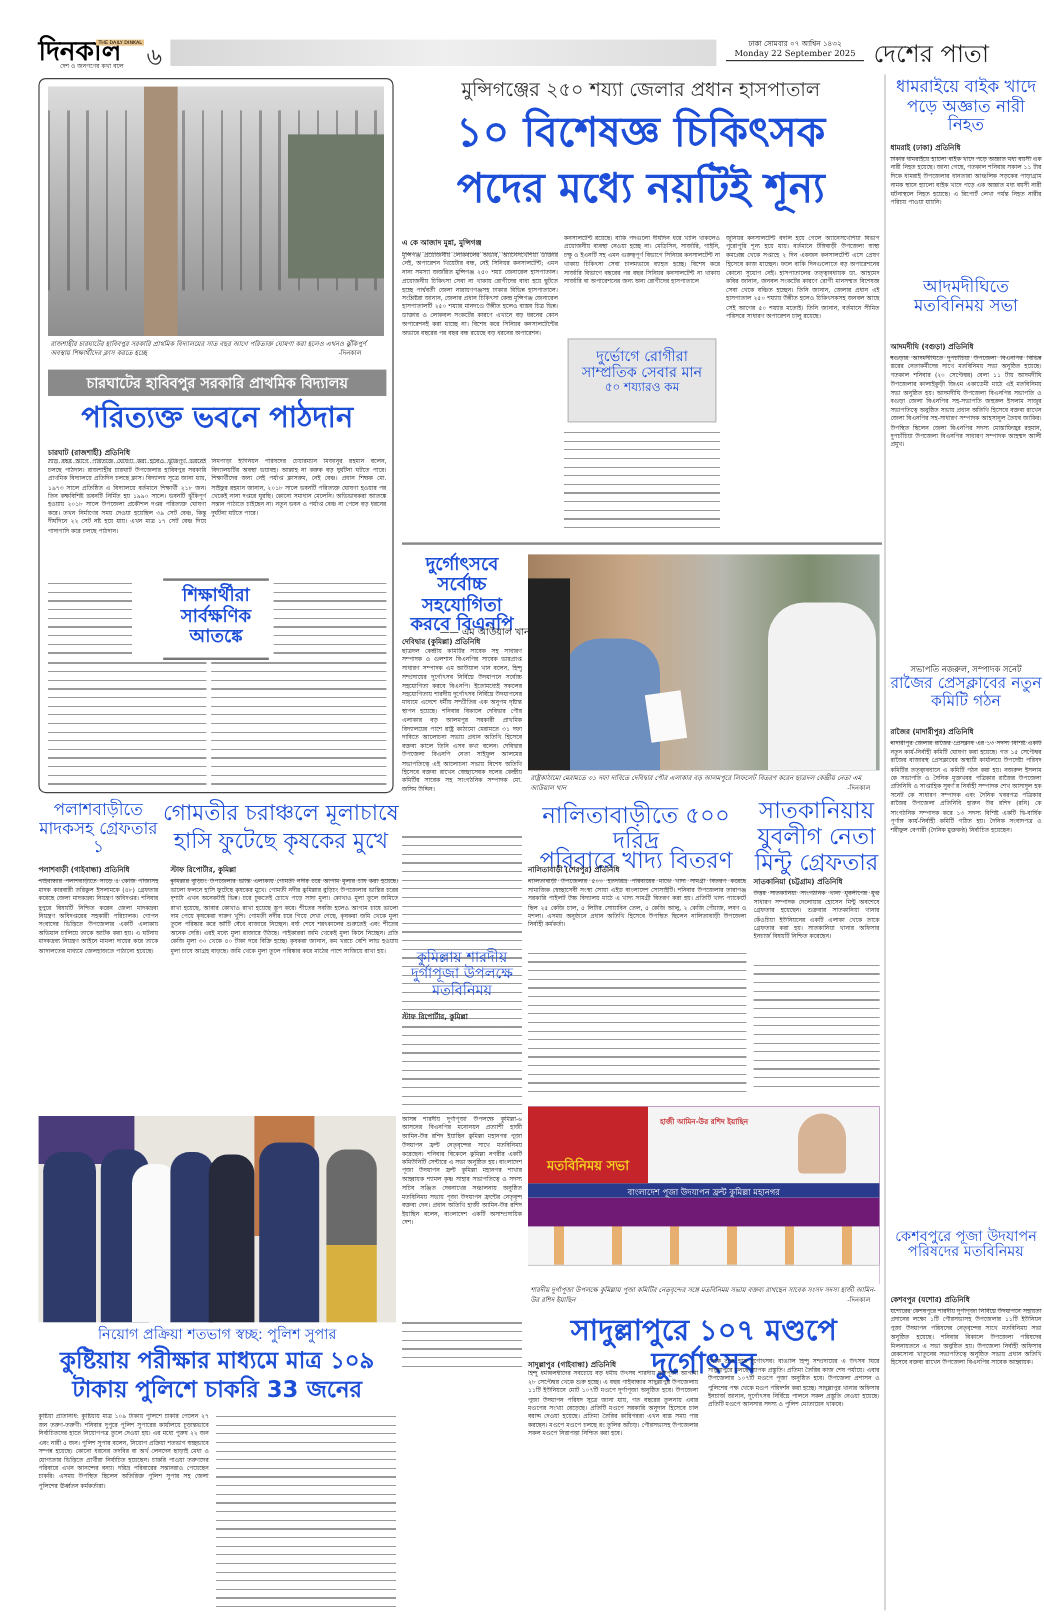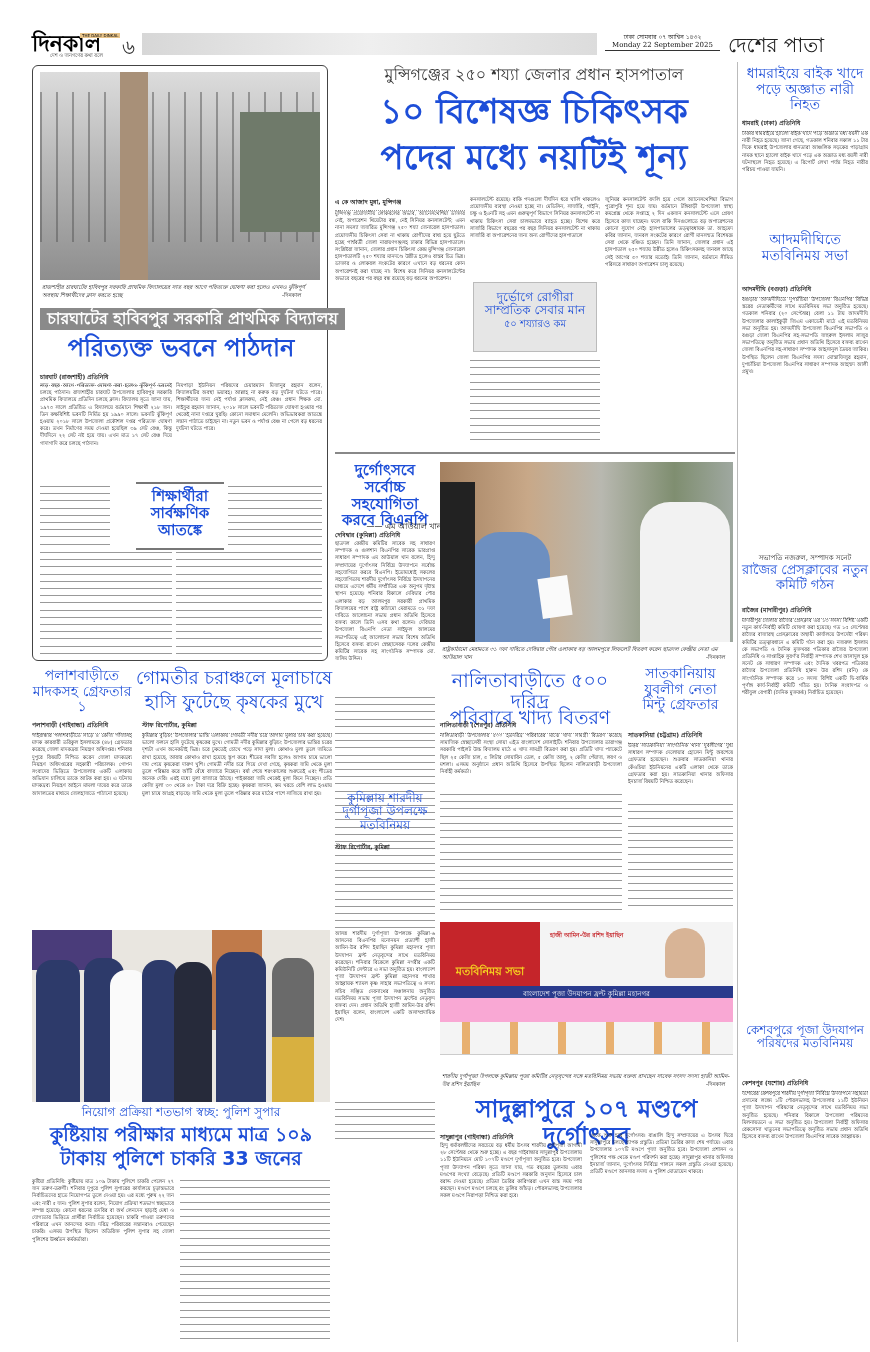--- a/index.html
+++ b/index.html
@@ -38,21 +38,21 @@
 <div class="abs section-title">দেশের পাতা</div>
 
 <div class="abs box" style="left:32px; top:65px; width:296px; height:596px;"></div>
 <div class="abs photo" style="left:40px; top:72px; width:280px; height:208px; background:linear-gradient(180deg,#dcdcdc 0,#bbb 40%,#8e8e8e 100%);">
   <div style="position:absolute; left:0; top:20px; width:100%; height:150px; background:repeating-linear-gradient(90deg,#555 0 2px,transparent 2px 16px);opacity:.5;"></div>
   <div style="position:absolute; left:80px; top:0; width:28px; height:208px; background:#a89078;"></div>
   <div style="position:absolute; left:200px; top:40px; width:80px; height:120px; background:#6f7a6a;"></div>
 </div>
 <div class="abs caption" style="left:42px; top:283px; width:272px;">রাজশাহীর চারঘাটের হাবিবপুর সরকারি প্রাথমিক বিদ্যালয়ের সাত বছর আগে পরিত্যক্ত ঘোষণা করা হলেও এখনও ঝুঁকিপূর্ণ অবস্থায় শিক্ষার্থীদের ক্লাস করতে হচ্ছে</div>
 <div class="abs caption" style="left:282px; top:291px; font-style:normal;">-দিনকাল</div>
-<div class="abs greybar" style="left:40px; top:308px; width:305px; height:22px; font-size:16px; line-height:22px;">চারঘাটের হাবিবপুর সরকারি প্রাথমিক বিদ্যালয়</div>
+<div class="abs greybar" style="left:40px; top:308px; width:282px; height:22px; font-size:12px; line-height:22px;">চারঘাটের হাবিবপুর সরকারি প্রাথমিক বিদ্যালয়</div>
 <div class="abs hl" style="left:40px; top:335px; width:282px; font-size:24px;">পরিত্যক্ত ভবনে পাঠদান</div>
 <div class="abs byline" style="left:40px; top:372px; width:130px;">চারঘাট (রাজশাহী) প্রতিনিধি</div>
 <div class="abs text" style="left:40px; top:382px; width:132px; height:100px;">সাড় বছর আগে পরিত্যক্ত ঘোষণা করা হলেও ঝুঁকিপূর্ণ ভবনেই চলছে পাঠদান। রাজশাহীর চারঘাট উপজেলার হাবিবপুর সরকারি প্রাথমিক বিদ্যালয়ে প্রতিদিন চলছে ক্লাস। বিদ্যালয় সূত্রে জানা যায়, ১৯৭৩ সালে প্রতিষ্ঠিত এ বিদ্যালয়ে বর্তমানে শিক্ষার্থী ২১৮ জন। তিন কক্ষবিশিষ্ট ভবনটি নির্মিত হয় ১৯৯০ সালে। ভবনটি ঝুঁকিপূর্ণ হওয়ায় ২০১৮ সালে উপজেলা প্রকৌশল দপ্তর পরিত্যক্ত ঘোষণা করে। তখন নির্মাণের সময় দেওয়া হয়েছিল ৩৯ সেট বেঞ্চ, কিন্তু দীর্ঘদিনে ২২ সেট নষ্ট হয়ে যায়। এখন মাত্র ১৭ সেট বেঞ্চ দিয়ে গাদাগাদি করে চলছে পাঠদান।</div>
 <div class="abs text lines" style="left:40px; top:484px; width:70px; height:65px;"></div>
 <div class="abs text lines" style="left:40px; top:550px; width:132px; height:105px;"></div>
 <div class="abs rule" style="left:136px; top:482px; width:88px; height:2px; background:#777;"></div>
 <div class="abs hl" style="left:136px; top:488px; width:88px; font-size:15px; font-weight:bold;">
   <div>শিক্ষার্থীরা</div>
   <div>সার্বক্ষণিক</div>
   <div>আতঙ্কে</div>
@@ -91,30 +91,30 @@
 </div>
 <div class="abs caption" style="left:442px; top:645px; width:289px;">রাষ্ট্রকাঠামো মেরামতে ৩১ দফা দাবিতে দেবিদ্বার পৌর এলাকার বড় আলমপুরে লিফলেট বিতরণ করেন ছাত্রদল কেন্দ্রীয় নেতা এম আউয়াল খান</div>
 <div class="abs caption" style="left:706px; top:653px; font-style:normal;">-দিনকাল</div>
 
 <div class="abs hl" style="left:440px; top:670px; width:180px; font-size:19px; font-weight:normal;">নালিতাবাড়ীতে ৫০০ দরিদ্র</div>
 <div class="abs hl" style="left:440px; top:694px; width:180px; font-size:19px; font-weight:normal;margin-top:13px;">পরিবারে খাদ্য বিতরণ</div>
 <div class="abs byline" style="left:440px; top:720px; width:180px;">নালিতাবাড়ী (শেরপুর) প্রতিনিধি</div>
 <div class="abs text" style="left:440px; top:732px; width:182px; height:60px;">নালিতাবাড়ী উপজেলার ৫০০ হতদরিদ্র পরিবারের মাঝে খাদ্য সামগ্রী বিতরণ করেছে সামাজিক স্বেচ্ছাসেবী সংস্থা সোয়া এইড বাংলাদেশ সোসাইটি। শনিবার উপজেলার তারাগঞ্জ সরকারি পাইলট উচ্চ বিদ্যালয় মাঠে এ খাদ্য সামগ্রী বিতরণ করা হয়। প্রতিটি খাদ্য প্যাকেটে ছিল ২৫ কেজি চাল, ৫ লিটার সোয়াবিন তেল, ৫ কেজি আলু, ২ কেজি পেঁয়াজ, লবণ ও মশলা। এসময় অনুষ্ঠানে প্রধান অতিথি হিসেবে উপস্থিত ছিলেন নালিতাবাড়ী উপজেলা নির্বাহী কর্মকর্তা।</div>
 <div class="abs text lines" style="left:440px; top:792px; width:182px; height:118px;"></div>
 
-<div class="abs hl" style="left:628px; top:666px; width:105px; font-size:14px; font-weight:normal;">
+<div class="abs hl" style="left:628px; top:666px; width:105px; font-size:19px; font-weight:normal;">
   <div>সাতকানিয়ায়</div>
   <div>যুবলীগ নেতা</div>
   <div>মিন্টু গ্রেফতার</div>
 </div>
 <div class="abs byline" style="left:628px; top:730px; width:105px;">সাতকানিয়া (চট্টগ্রাম) প্রতিনিধি</div>
 <div class="abs text" style="left:628px; top:742px; width:105px; height:60px;">উত্তর সাতকানিয়া সাংগঠনিক থানা যুবলীগের যুগ্ম সাধারণ সম্পাদক দেলোয়ার হোসেন মিন্টু অবশেষে গ্রেফতার হয়েছেন। শুক্রবার সাতকানিয়া থানার কেঁওচিয়া ইউনিয়নের একটি এলাকা থেকে তাকে গ্রেফতার করা হয়। সাতকানিয়া থানার অফিসার ইনচার্জ বিষয়টি নিশ্চিত করেছেন।</div>
 <div class="abs text lines" style="left:628px; top:802px; width:105px; height:108px;"></div>
 
-<div class="abs photo" style="left:440px; top:922px; width:293px; height:148px; background:#f9a8d4;">
+<div class="abs photo" style="left:440px; top:922px; width:293px; height:148px; background:#701a75;">
   <div style="position:absolute; left:0; top:0; width:293px; height:76px; background:#f4f4f4; border-bottom:12px solid #2a3a8c;">
     <div style="position:absolute; left:0; top:0; width:100px; height:64px; background:#c5252a;"></div>
     <div class="hl" style="position:absolute; left:4px; top:44px; width:92px; font-size:11px; color:#f5d020;">মতবিনিময় সভা</div>
     <div style="position:absolute; left:110px; top:8px; width:90px; font-size:6px; color:#c5252a; font-weight:bold;">হাজী আমিন-উর রশিদ ইয়াছিন</div>
     <div style="position:absolute; left:0; top:66px; width:293px; font-size:7px; color:#fff; text-align:center;">বাংলাদেশ পূজা উদযাপন ফ্রন্ট কুমিল্লা মহানগর</div>
     <div style="position:absolute; left:225px; top:6px; width:40px; height:50px; background:#d8b496; border-radius:20px 20px 4px 4px;"></div>
   </div>
   <div style="position:absolute; left:0; top:100px; width:293px; height:48px; background:repeating-linear-gradient(90deg,#f4f4f4 0 22px,#e8b070 22px 30px,#f4f4f4 30px 48px);"></div>
   <div style="position:absolute; left:0; top:132px; width:293px; height:16px; background:#fff; border-top:1px solid #ccc;"></div>
 </div>

